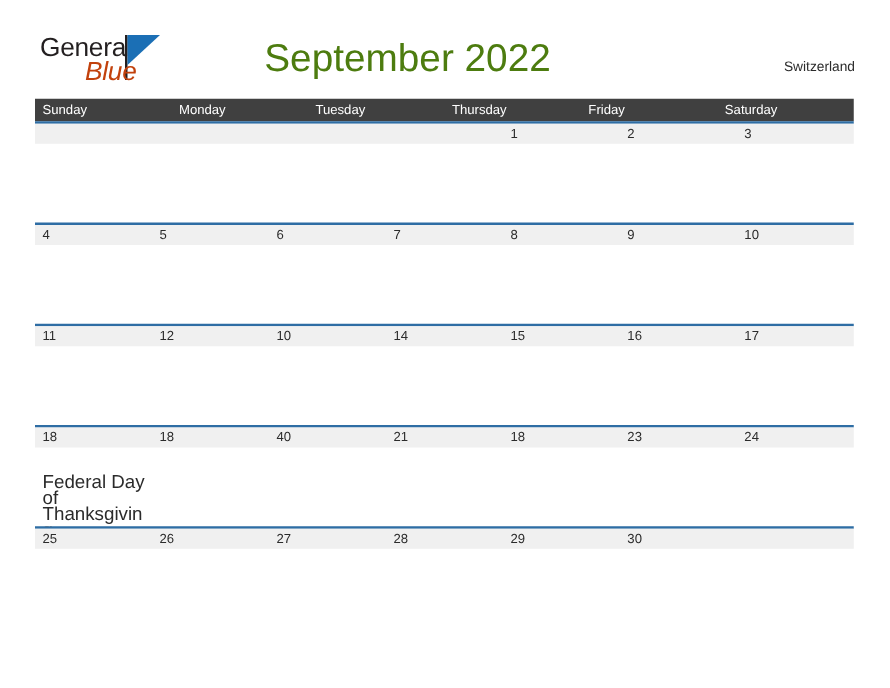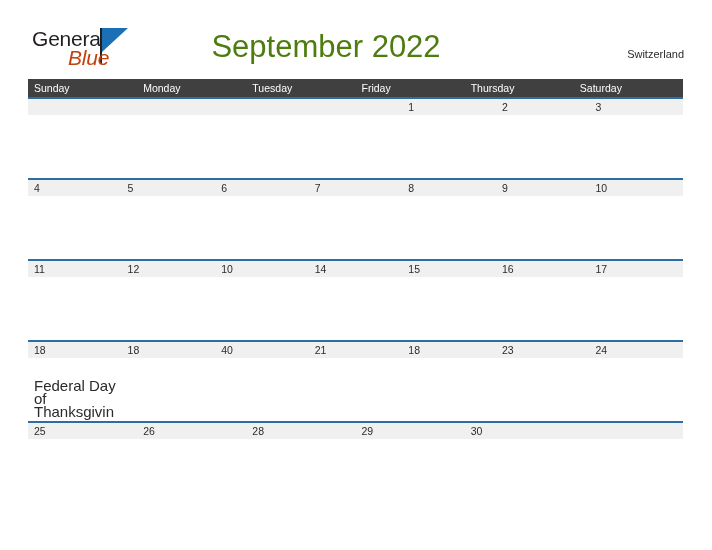--- a/index.html
+++ b/index.html
@@ -191,22 +191,22 @@
     <div class="cal-region">Switzerland</div>
 
   </div>
 
   <div class="grid">
 
     <div class="dow-header">
       <div class="dow-cell">Sunday</div>
       <div class="dow-cell">Monday</div>
       <div class="dow-cell">Tuesday</div>
+      <div class="dow-cell">Thursday</div>
       <div class="dow-cell">Friday</div>
-      <div class="dow-cell">Thursday</div>
       <div class="dow-cell">Saturday</div>
     </div>
 
     <div class="week-row">
       <div class="day-cell empty">
         <div class="day-num"></div>
         <div class="day-events"></div>
       </div>
       <div class="day-cell empty">
         <div class="day-num"></div>
@@ -330,20 +330,24 @@
     <div class="week-row">
       <div class="day-cell">
         <div class="day-num">25</div>
         <div class="day-events"></div>
       </div>
       <div class="day-cell">
         <div class="day-num">26</div>
         <div class="day-events"></div>
       </div>
       <div class="day-cell">
+        <div class="day-num">27</div>
+        <div class="day-events"></div>
+      </div>
+      <div class="day-cell">
         <div class="day-num">28</div>
         <div class="day-events"></div>
       </div>
       <div class="day-cell">
         <div class="day-num">29</div>
         <div class="day-events"></div>
       </div>
       <div class="day-cell">
         <div class="day-num">30</div>
         <div class="day-events"></div>

